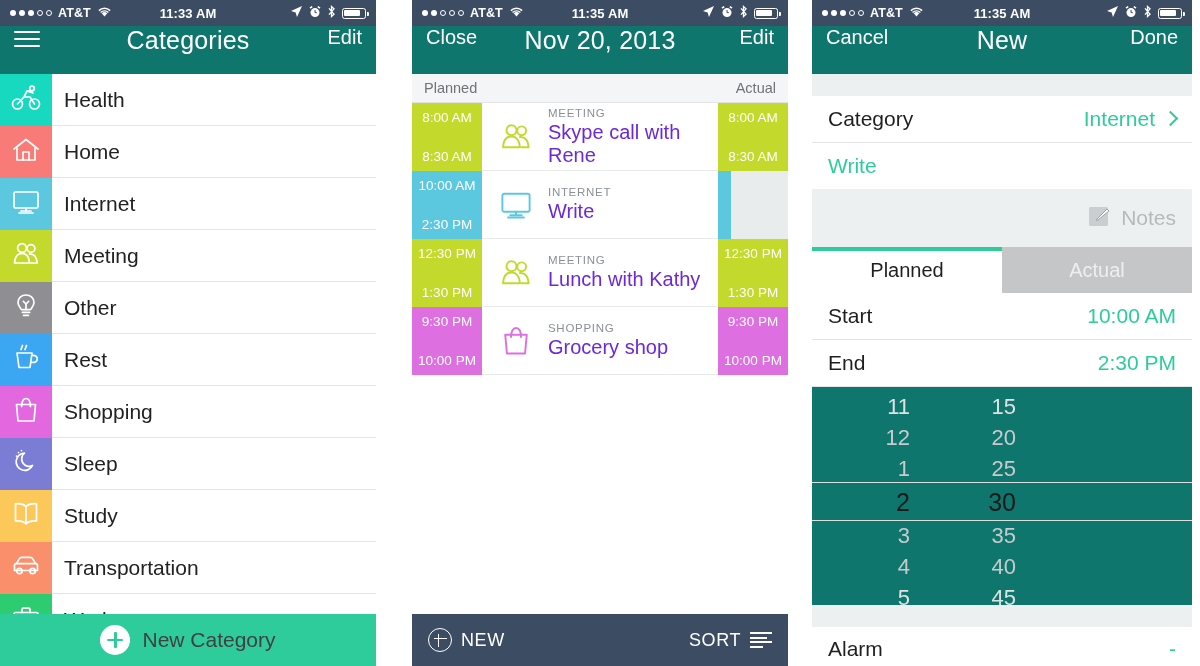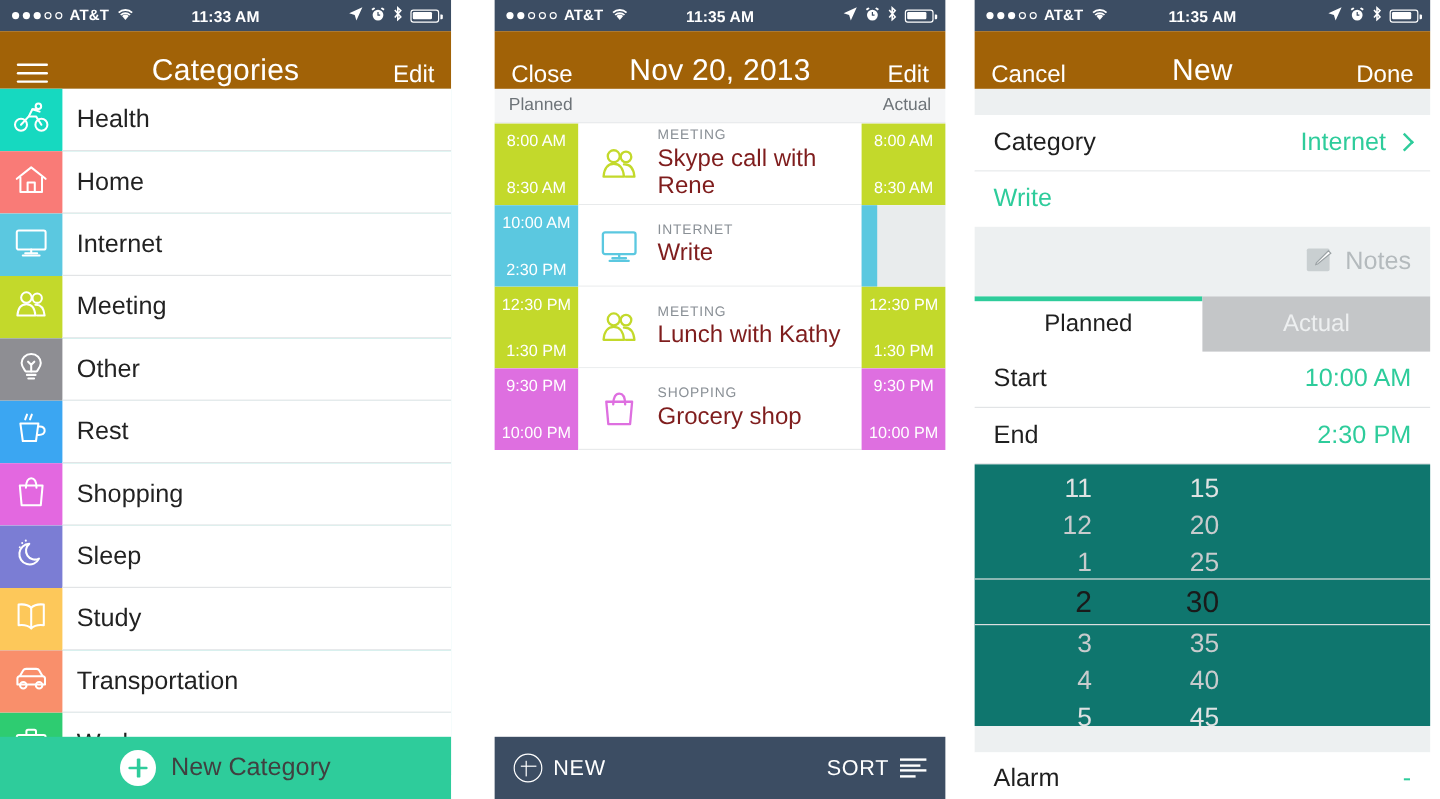--- a/index.html
+++ b/index.html
@@ -66,23 +66,23 @@
     width: 2px; height: 4px; background: #fff; border-radius: 0 1px 1px 0;
   }
   .batt i {
     display: block; position: absolute; left: 1.3px; top: 1.3px; bottom: 1.3px;
     width: 16px; background: #fff; border-radius: 1px;
   }
 
   
   .navbar {
     height: 48px;
-    background: #a16207;
+    background: #0f766e;
     color: #ffffff;
-    display: flex; align-items: flex-end;
+    display: flex; align-items: flex-start;
     padding: 0 14px;
     position: relative;
   }
   .nav-title {
     position: absolute; left: 0; right: 0; text-align: center;
     font-size: 25px; font-weight: 300; color: #fff;
     letter-spacing: 0.2px; pointer-events: none;
   }
   .nav-btn {
     font-size: 20px; font-weight: 300; color: #ffffff;
@@ -149,21 +149,21 @@
   .ev-times span { font-size: 13.5px; color: #ffffff; font-weight: 400; }
   .ev-mid {
     flex: 1; display: flex; align-items: center; gap: 12px;
     padding-left: 14px; background: #ffffff;
     border-bottom: 1px solid #E8EAEB;
     box-sizing: border-box;
   }
   .ev-icon { width: 40px; flex: 0 0 40px; display: flex; align-items: center; justify-content: center; }
   .ev-text { display: flex; flex-direction: column; gap: 2px; }
   .ev-cat { font-size: 11.5px; letter-spacing: 0.7px; color: #8A9096; text-transform: uppercase; }
-  .ev-name { font-size: 20px; color: #7f1d1d; }
+  .ev-name { font-size: 20px; color: #6d28d9; }
   .ev-actual {
     width: 70px; flex: 0 0 70px;
     display: flex; flex-direction: column; justify-content: space-between;
     padding: 7px 0; box-sizing: border-box; align-items: center;
     position: relative;
   }
   .ev-actual span { font-size: 13.5px; color: #ffffff; }
   .ev-actual.empty { background: #E9ECED; }
   .ev-actual .strip {
     position: absolute; left: 0; top: 0; bottom: 0; width: 13px;

